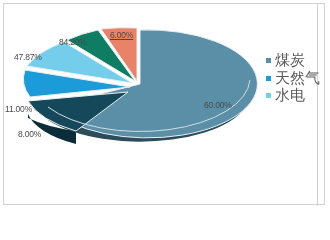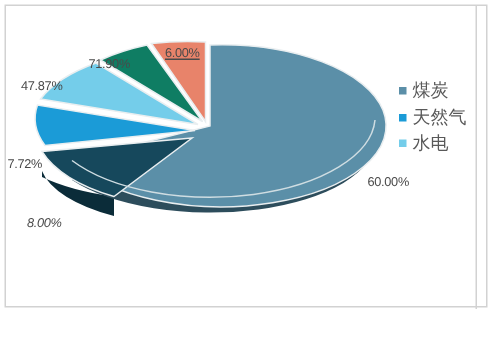--- a/index.html
+++ b/index.html
@@ -61,21 +61,21 @@
     align-items: center;
     height: 17.5px;
   }
   .legend-swatch {
     width: 5px;
     height: 5px;
     flex: 0 0 5px;
     margin-right: 4px;
   }
   .legend-label {
-    font-size: 12px;
+    font-size: 15px;
     color: #595959;
     white-space: nowrap;
     font-family: Liberation Mono, monospace;
   }
 </style>
 </head>
 <body>
 
 <div id="chart-frame">
 
@@ -95,29 +95,29 @@
 
       <path d="M 128,79 L 60,38 A 108,53 0 0 0 23,62 Z" fill="#74cdea" stroke="#e9eef0" stroke-width="1"></path>
 
       <path d="M 131,77 L 94,26 A 108,53 0 0 0 63,36 Z" fill="#0f7d63" stroke="#e9eef0" stroke-width="1"></path>
 
       <path d="M 133,77 L 133,24 A 108,53 0 0 0 97,25 Z" fill="#e8836a" stroke="#e9eef0" stroke-width="1"></path>
 
       <path d="M 44,103 A 110,54 0 0 0 246,76" fill="none" stroke="#cfdde2" stroke-width="1"></path>
     </svg>
 
-    <span class="pct-label" style="left:200px; top:112px;margin-left:41px;">60.00%</span>
+    <span class="pct-label" style="left:200px; top:96px;">60.00%</span>
 
-    <span class="pct-label" style="left:14px; top:139px;font-style:italic;">8.00%</span>
+    <span class="pct-label" style="left:14px; top:125px;">8.00%</span>
 
-    <span class="pct-label" style="left:1px; top:100px;">7.72%</span>
+    <span class="pct-label" style="left:1px; top:100px;">11.00%</span>
 
     <span class="pct-label" style="left:10px; top:48px;">47.87%</span>
 
-    <span class="pct-label" style="left:55px; top:33px;">71.90%</span>
+    <span class="pct-label" style="left:55px; top:33px;">84.20%</span>
 
     <span class="pct-label" style="left:106px; top:26px;text-decoration:underline;">6.00%</span>
   </div>
 
   <div id="legend-divider"></div>
 
   <div id="legend">
 
     <div class="legend-row">
       <span class="legend-swatch" style="background:#5b8fa8"></span>

